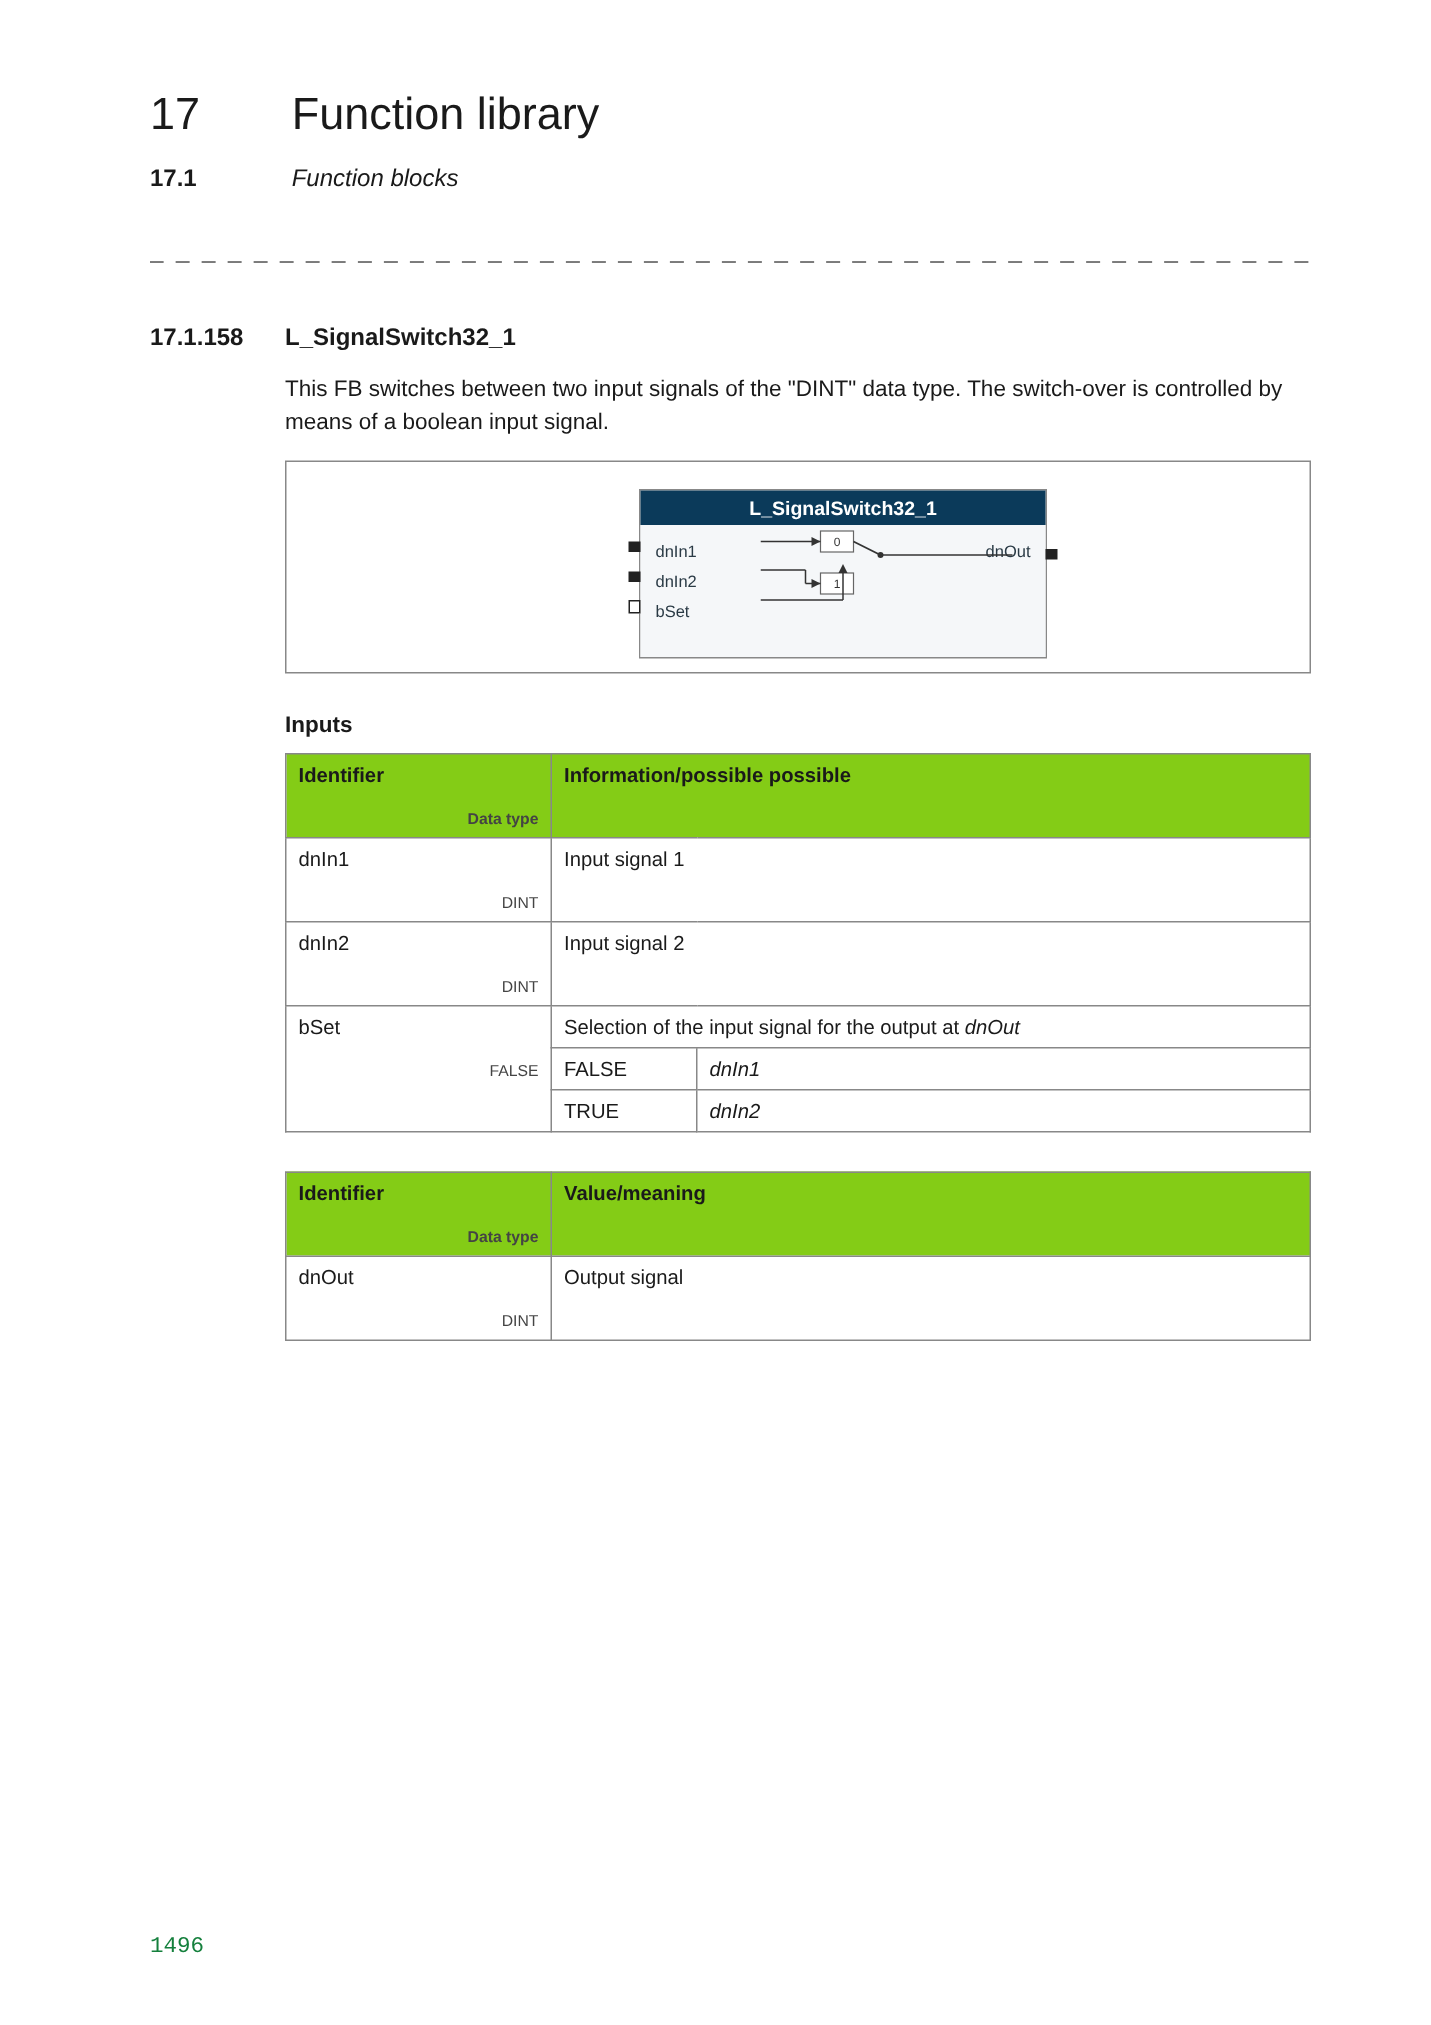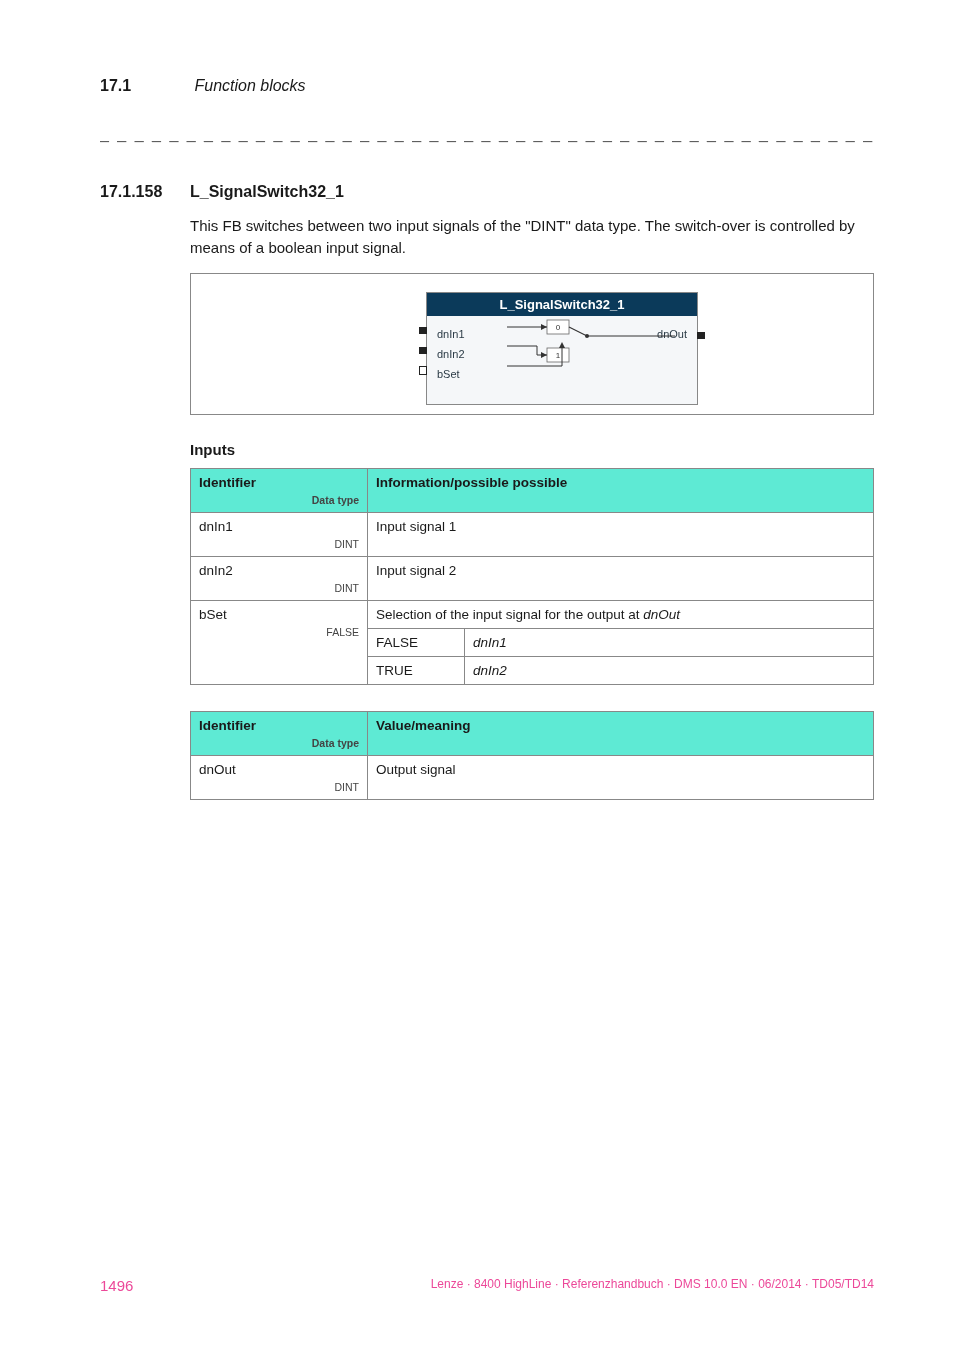--- a/index.html
+++ b/index.html
@@ -157,54 +157,59 @@
     font-size: 13.5px;
     margin-bottom: 26px;
   }
   table.io th, table.io td {
     border: 1px solid #888;
     padding: 6px 8px;
     text-align: left;
     vertical-align: top;
   }
   table.io th {
-    background: #5eead4;
+    background: #84cc16;
     font-weight: 700;
   }
   .dt {
     font-size: 10.5px;
     color: #444;
     text-align: right;
     display: block;
-    margin-top: 4px;
+    margin-top: 16px;
   }
   .idcell {
     width: 160px;
   }
   .subcell-l {
     width: 80px;
     text-align: right;
   }
   .italic { font-style: italic; }
   .footer {
     position: absolute;
-    bottom: 56px;
+    bottom: 44px;
     left: 100px;
     right: 80px;
     display: flex;
     justify-content: space-between;
     font-size: 12px;
-    color: #ec4899;
+    color: #15803d;
+    font-family: Liberation Mono, monospace;
   }
   .footer .pnum { font-size: 15px; }
 </style>
 </head>
 <body>
 
 <div class="page">
+  <div>
+    <span class="chapnum">17</span>
+    <span class="chaptitle">Function library</span>
+  </div>
   <div class="subrow">
     <span class="subnum">17.1</span>
     <span class="subtitle">Function blocks</span>
   </div>
 
   <div class="dashes">_ _ _ _ _ _ _ _ _ _ _ _ _ _ _ _ _ _ _ _ _ _ _ _ _ _ _ _ _ _ _ _ _ _ _ _ _ _ _ _ _ _ _ _ _ _ _ _ _ _ _ _ _ _ _ _ _ _ _ _ _ _ _ _</div>
 
   <div class="sectionrow">
     <div class="sectionnum">17.1.158</div>
     <div class="sectiontitle">L_SignalSwitch32_1</div>
@@ -320,14 +325,13 @@
         <span class="dt">DINT</span>
       </td>
       <td>Output signal</td>
     </tr>
   </tbody>
     </table>
 </div>
 
 <div class="footer">
   <span class="pnum">1496</span>
-  <span>Lenze · 8400 HighLine · Referenzhandbuch · DMS 10.0 EN · 06/2014 · TD05/TD14</span>
 </div>
 
 </body></html>

